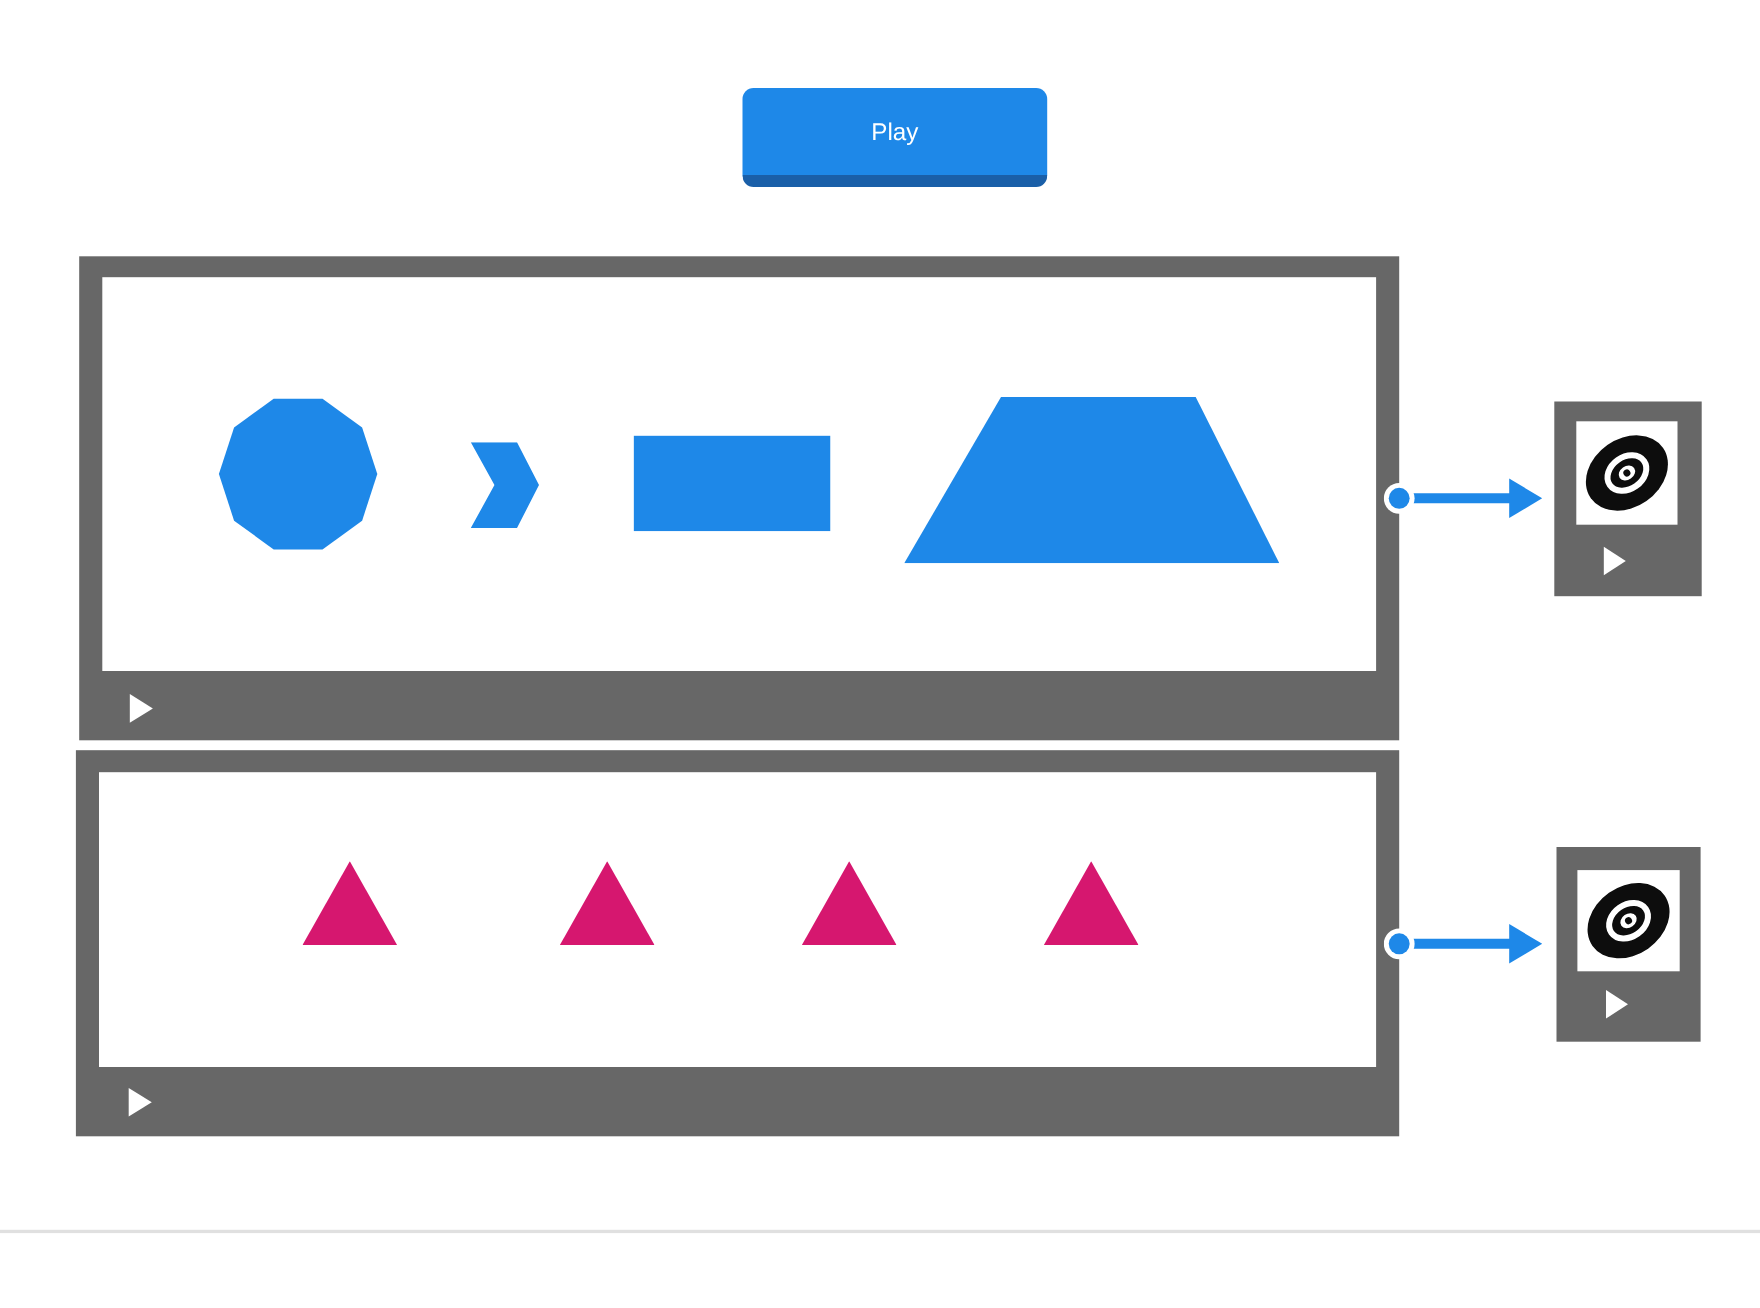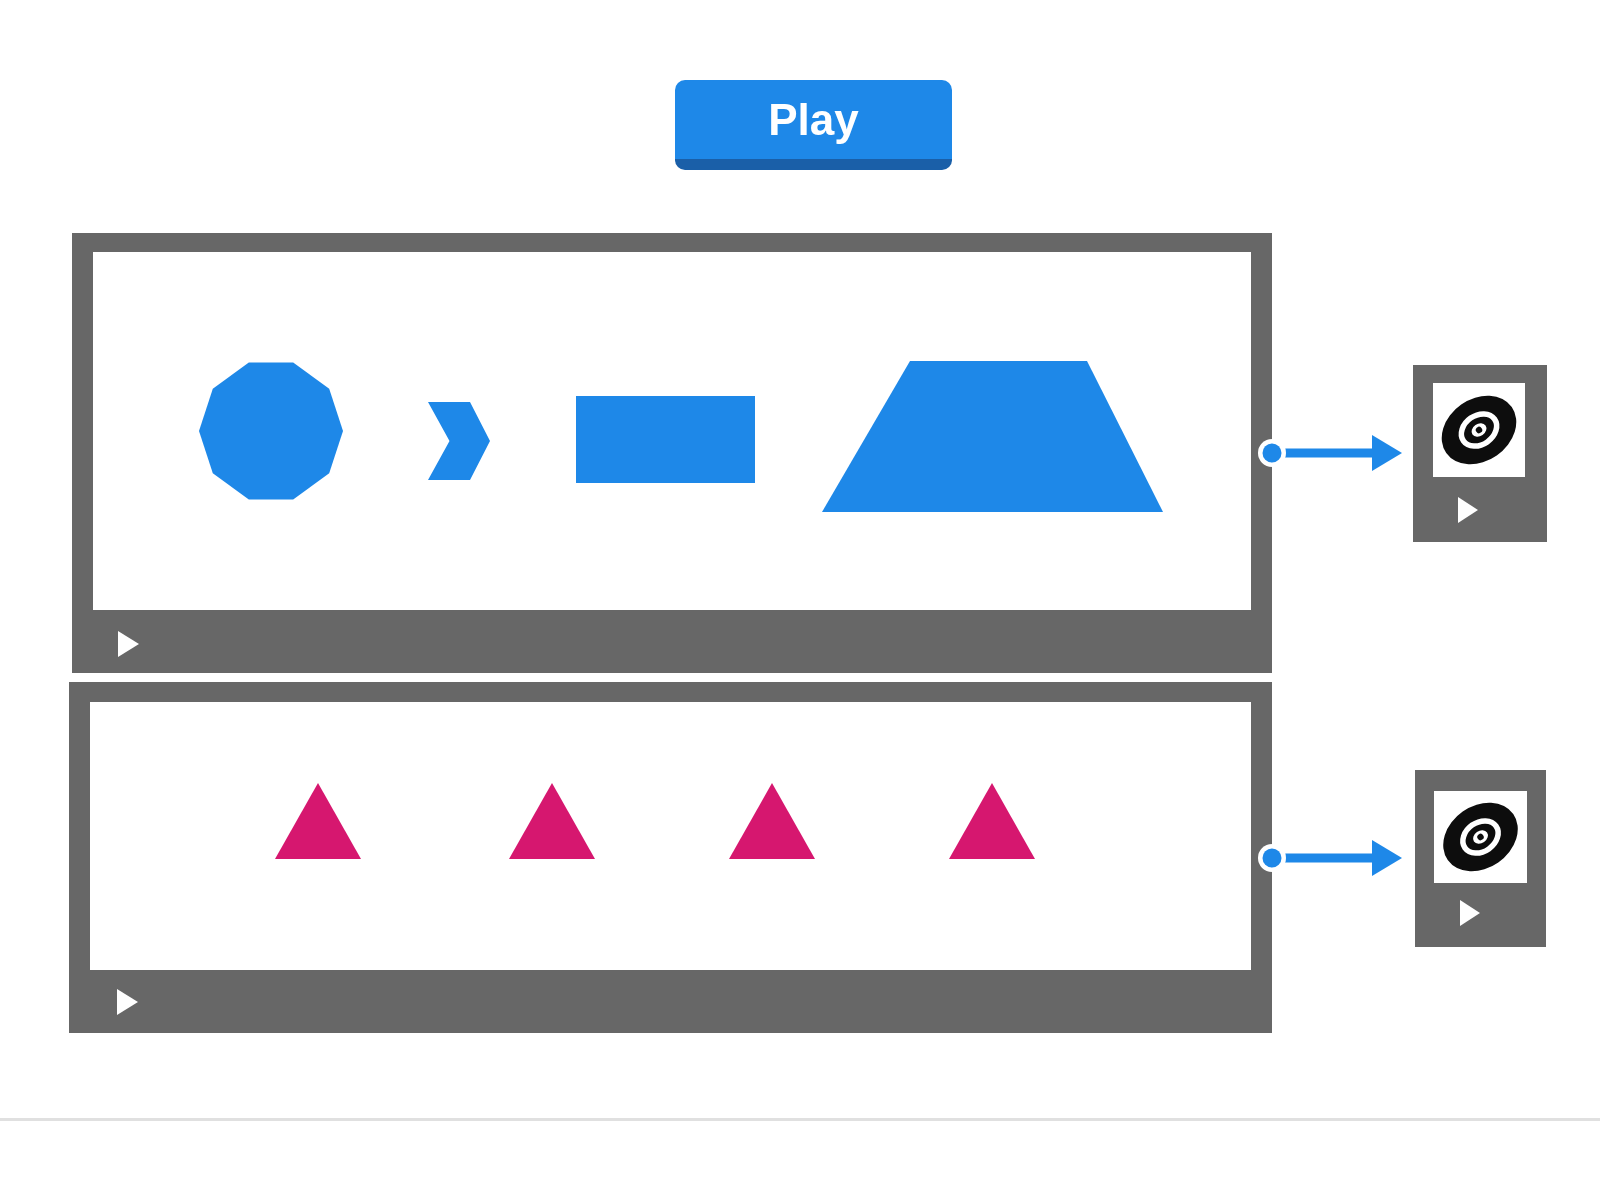--- a/index.html
+++ b/index.html
@@ -7,21 +7,21 @@
     width:1600px;height:1189px;position:relative;background:#ffffff;
     font-family:"Liberation Sans", sans-serif;overflow:hidden;
   }
   .abs{position:absolute;}
 
   
   .play-btn{
     left:675px;top:80px;width:265px;height:77px;
     background:#1e88e8;border-radius:10px;
     border:0;border-bottom:11px solid #1a5fa8;
-    color:#ffffff;font-size:44px;font-weight:700;
+    color:#ffffff;font-size:22px;font-weight:400;
     display:flex;align-items:center;justify-content:center;
     font-family:"Liberation Sans", sans-serif;
     cursor:pointer;box-sizing:content-box;
   }
 
   
   .track{background:#676767;}
   .track-1{left:72px;top:233px;width:1200px;height:440px;}
   .track-2{left:69px;top:682px;width:1203px;height:351px;}
   .canvas{background:#ffffff;position:absolute;}

